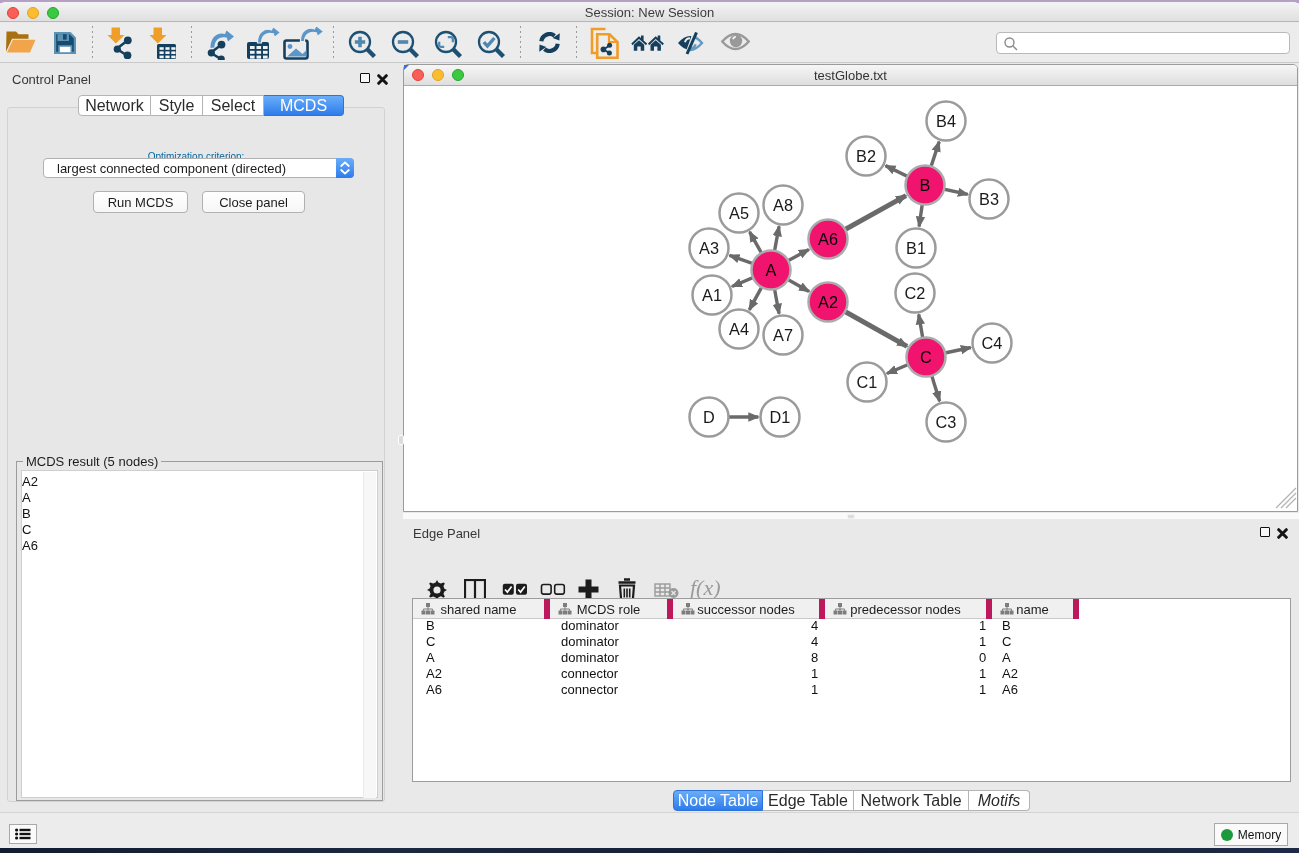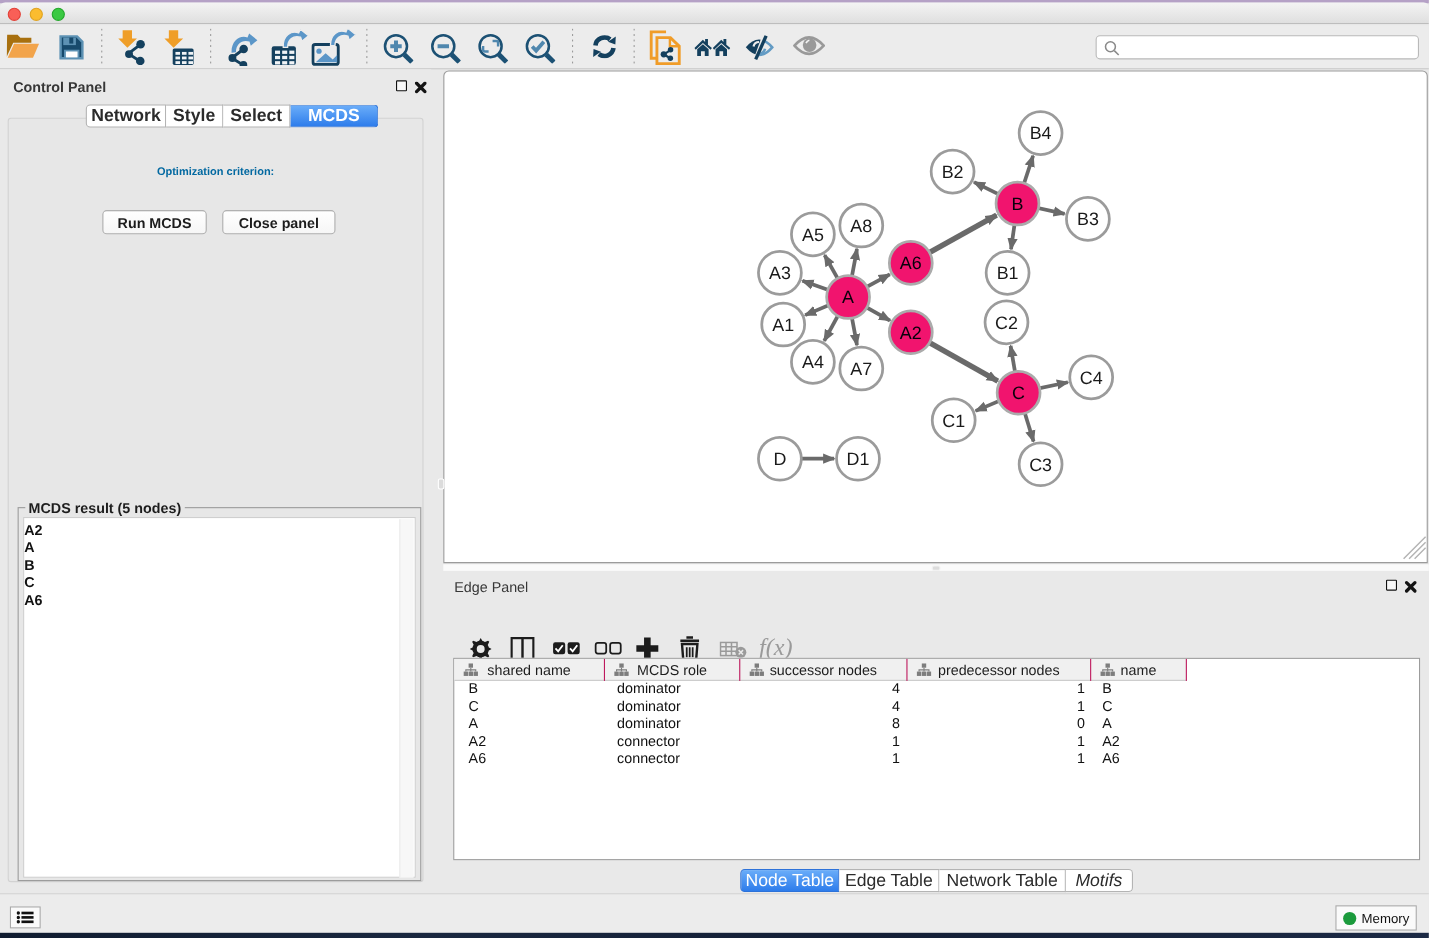--- a/index.html
+++ b/index.html
@@ -18,21 +18,21 @@
 #toolbar { left:0; top:23px; width:1299px; height:40px; background:#ececec;
   border-bottom:1px solid #c9c9c9; }
 .tsep { position:absolute; top:3px; height:33px; width:1px;
   background-image:linear-gradient(#9a9a9a 2px, transparent 2px); background-size:1px 5px; }
 .ticon { position:absolute; top:0; }
 #searchbox { position:absolute; left:996px; top:9px; width:294px; height:22px;
   background:#fff; border:1px solid #b9b9b9; border-radius:4px; }
 #searchbox svg { position:absolute; left:6px; top:3px; }
 
 
-#cpanel { left:0; top:63px; width:392px; height:749px; background:#e9e9e9;font-weight:bold; }
+#cpanel { left:0; top:63px; width:392px; height:749px; background:#e9e9e9; }
 #cpanel .ptitle { position:absolute; left:12px; top:9px; font-size:13px; color:#373737; }
 .winbtn-sq { position:absolute; width:10px; height:10px; border:1.6px solid #111; border-radius:1px; background:#f8f8f8; }
 #cp-inner { position:absolute; left:7px; top:44px; width:378px; height:695px;
   background:#e7e7e7; border:1px solid #d2d2d2; border-radius:3px; }
 .segtabs { position:absolute; display:flex; height:21px; }
 .seg { height:21px; background:#fff; border:1px solid #b4b4b4; border-left:none;
   font-size:16px; color:#2b2b2b; display:flex; align-items:center; justify-content:center; }
 .seg.first { border-left:1px solid #b4b4b4; border-radius:4px 0 0 4px; }
 .seg.last { border-radius:0 4px 4px 0; }
 .seg.sel { background:linear-gradient(#6aadf9,#2d7ceb); color:#fff; border-color:#2d72d9; }
@@ -64,40 +64,41 @@
 #nw-title { position:absolute; left:0; right:0; top:3px; text-align:center; font-size:13px; color:#333; }
 
 
 #tpanel { left:403px; top:520px; width:896px; height:292px; }
 #tpanel .ptitle { position:absolute; left:10px; top:6px; font-size:13px; color:#373737; }
 #ttoolbar { position:absolute; left:9px; top:35px; width:878px; height:40px;margin-top:17px; }
 #ttable { position:absolute; left:9px; top:78px; width:879px; height:184px;
   background:#fff; border:1px solid #9c9c9c; }
 #thead { position:absolute; left:0; top:0; width:666px; height:20px;
   background:#f0f0f0; border-bottom:1px solid #c9c9c9; }
-.hcell { position:absolute; top:0; height:20px; border-right:1px solid #be185d;
+.hcell { position:absolute; top:0; height:20px; border-right:6px solid #be185d;
   font-size:13px; color:#1d1d1d; }
 .hcell .ht { position:absolute; top:3px; width:100%; text-align:center; }
 .trow { position:absolute; left:0; width:877px; height:16px; font-size:13px; color:#111; }
 .tc { position:absolute; top:0; height:16px; line-height:16px; }
 
 
 #statusbar { left:0; top:812px; width:1299px; height:36px; background:#ececec; border-top:1px solid #d4d4d4; }
 #listbtn { position:absolute; left:9px; top:11px; width:28px; height:20px;
   background:#fafafa; border:1px solid #a9a9a9; }
 #membtn { position:absolute; left:1214px; top:10px; width:74px; height:23px;
   background:#fafafa; border:1px solid #a9a9a9; font-size:12px; color:#111;
   display:flex; align-items:center; justify-content:center; gap:5px; }
 #membtn .dot { width:12px; height:12px; border-radius:50%; background:#1b9a3c; }
 #desktop-bottom { left:0; top:848px; width:1299px; height:5px; background:linear-gradient(90deg,#101c30,#1a2840 30%,#141f36 60%,#1c2a45); }
 </style>
 </head>
 <body>
 <div class="abs" id="desktop-top"></div>
 <div class="abs" id="titlebar">
+  <div class="title">Session: New Session</div>
   <div class="tl" style="left:7px;top:5px;width:12px;height:12px;background:#f95f57;border:0.5px solid #e24138;"></div>
   <div class="tl" style="left:27px;top:5px;width:12px;height:12px;background:#fbbc2f;border:0.5px solid #e0a421;"></div>
   <div class="tl" style="left:47px;top:5px;width:12px;height:12px;background:#3bc943;border:0.5px solid #24a82c;"></div>
 </div>
 <div class="abs" id="toolbar">
 
   <div class="tsep" style="left:92px;"></div>
   <div class="tsep" style="left:191px;"></div>
   <div class="tsep" style="left:333px;"></div>
   <div class="tsep" style="left:520px;"></div>
@@ -279,36 +280,52 @@
       <path d="M1.7 1.7 L9.3 9.3 M9.3 1.7 L1.7 9.3" stroke="#141414" stroke-width="3" stroke-linecap="round"></path>
     </svg>
   <div id="cp-inner"></div>
   <div class="segtabs" style="left:78px;top:32px;">
     <div class="seg first" style="width:73px;">Network</div>
     <div class="seg" style="width:52px;">Style</div>
     <div class="seg" style="width:61px;">Select</div>
     <div class="seg last sel" style="width:80px;">MCDS</div>
   </div>
   <div id="opt-label">Optimization criterion:</div>
+  <div id="dropdown">
+    <div class="dtext">largest connected component (directed)</div>
+    <div class="stepper"><svg width="18" height="20" viewBox="0 0 18 20">
+          <path d="M5.2 8 L9 4.4 L12.8 8" fill="none" stroke="#fff" stroke-width="1.8" stroke-linecap="round" stroke-linejoin="round"></path>
+          <path d="M5.2 12 L9 15.6 L12.8 12" fill="none" stroke="#fff" stroke-width="1.8" stroke-linecap="round" stroke-linejoin="round"></path>
+        </svg></div>
+  </div>
   <div class="btn" style="left:93px;top:128px;width:95px;">Run MCDS</div>
   <div class="btn" style="left:202px;top:128px;width:103px;">Close panel</div>
   <div id="fieldset">
     <div class="legend">MCDS result (5 nodes)</div>
     <div id="mcds-list">
       <div class="it" style="margin-top:3px;">A2</div>
       <div class="it">A</div>
       <div class="it">B</div>
       <div class="it">C</div>
       <div class="it">A6</div>
       <div id="mcds-sb"></div>
     </div>
   </div>
 </div>
 
 <div class="abs" id="netwin">
+  <div id="nw-titlebar">
+    <svg style="position:absolute;left:0;top:0;" width="5" height="5" viewBox="0 0 5 5">
+        <path d="M0 0 L5 0 L0 5 Z" fill="#3b6fd0"></path>
+      </svg>
+    <div id="nw-title">testGlobe.txt</div>
+    <div class="tl" style="left:8px;top:4px;width:12px;height:12px;background:#f95f57;border:0.5px solid #e24138;"></div>
+    <div class="tl" style="left:28px;top:4px;width:12px;height:12px;background:#fbbc2f;border:0.5px solid #e0a421;"></div>
+    <div class="tl" style="left:48px;top:4px;width:12px;height:12px;background:#3bc943;border:0.5px solid #24a82c;"></div>
+  </div>
   <svg id="graph" width="893" height="426" viewBox="0 0 893 426" style="position:absolute;left:0;top:21px;">
     <defs>
       <marker id="arw" markerWidth="13" markerHeight="12" refX="10" refY="5.5" orient="auto" markerUnits="userSpaceOnUse">
         <path d="M0,0.8 L11.5,5.5 L0,10.2 Z" fill="#6a6a6a"></path>
       </marker>
     </defs>
     <g stroke="#6a6a6a">
       <line x1="367" y1="184" x2="345.6" y2="145.9" stroke-width="3.4" marker-end="url(#arw)"></line>
       <line x1="367" y1="184" x2="375.1" y2="140.3" stroke-width="3.4" marker-end="url(#arw)"></line>
       <line x1="367" y1="184" x2="325.5" y2="169.3" stroke-width="3.4" marker-end="url(#arw)"></line>

